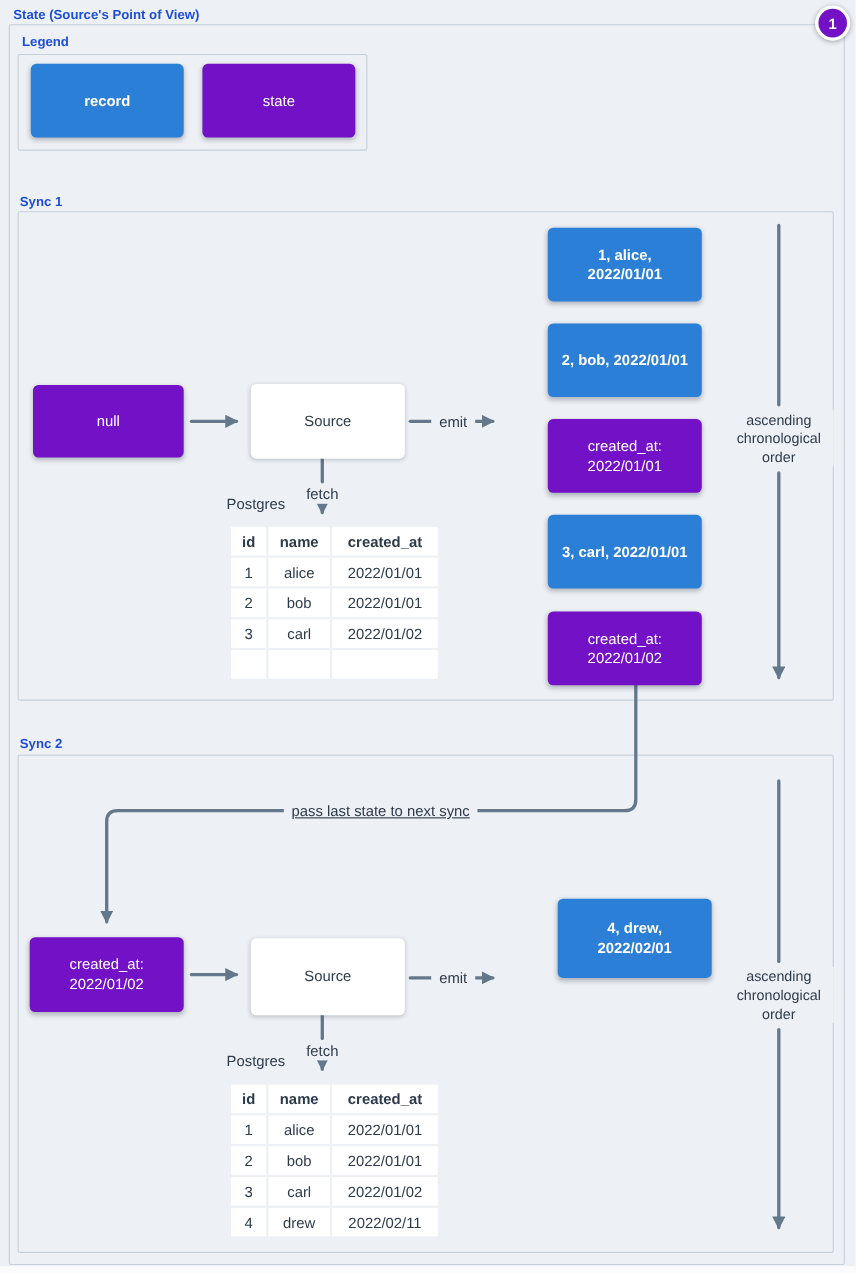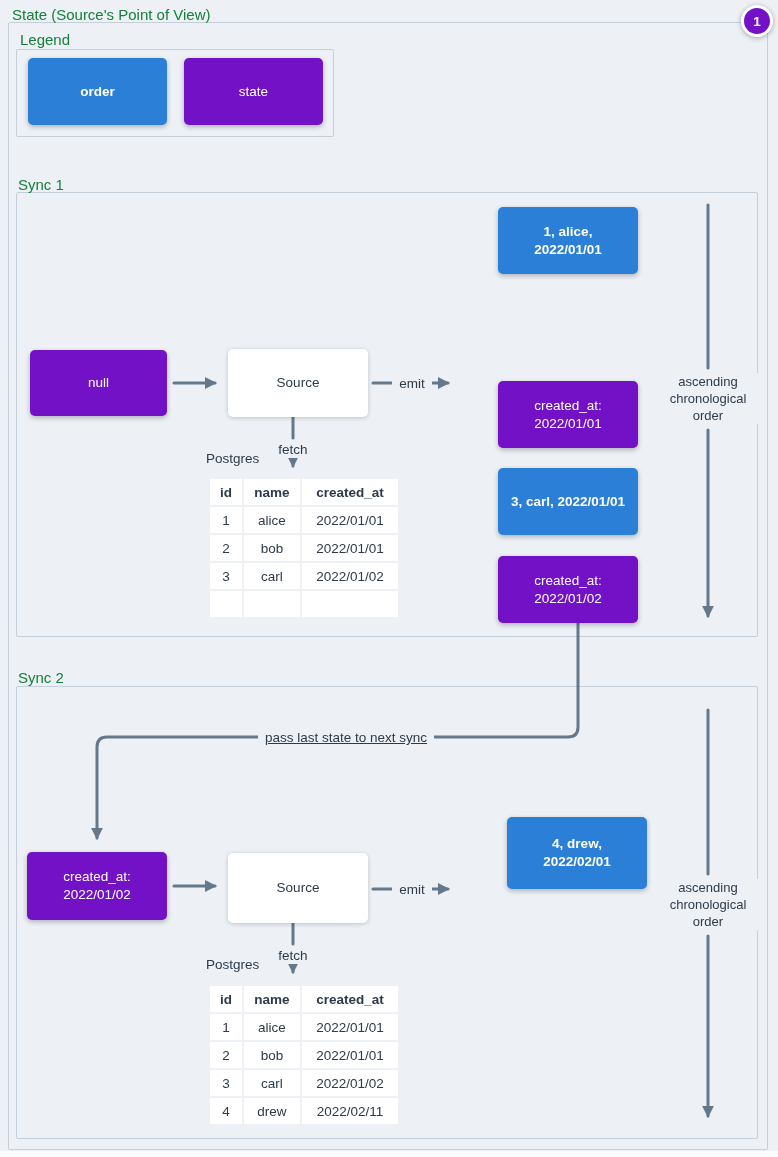--- a/index.html
+++ b/index.html
@@ -1,21 +1,21 @@
 <!DOCTYPE html>
 <html><head>
 <meta charset="utf-8">
 <style>
   html,body{margin:0;padding:0;background:#ffffff;}
   .canvas{
     position:relative;width:778px;height:1157px;background:#edf0f4;
     font-family:"Liberation Sans","DejaVu Sans",sans-serif;overflow:hidden;
   }
   .group{position:absolute;border:1.5px solid #c5cfd9;border-radius:2px;z-index:0;}
-  .group-label{position:absolute;font-size:15px;font-weight:400;color:#15803d;z-index:2;white-space:nowrap;}
+  .group-label{position:absolute;font-size:12px;font-weight:700;color:#1d4ed8;z-index:2;white-space:nowrap;}
   .lines{position:absolute;left:0;top:0;z-index:1;pointer-events:none;}
   .box{
     position:absolute;display:flex;align-items:center;justify-content:center;
     text-align:center;border-radius:5px;font-size:13.5px;z-index:2;
     line-height:18px;padding:0 10px;box-sizing:border-box;
   }
   .box.record{background:#2b7fd6;color:#ffffff;font-weight:700;box-shadow:0 2px 5px rgba(25,35,55,.30);}
   .box.state{background:#7311c6;color:#ffffff;font-weight:400;box-shadow:0 2px 5px rgba(25,35,55,.30);}
   .box.plain{background:#ffffff;color:#2d3a49;box-shadow:0 1px 4px rgba(25,35,55,.22);}
   .line-label{
@@ -48,33 +48,34 @@
 <body>
 
 <div class="canvas">
 
   <div class="group-label" style="left:12px;top:6px;">State (Source's Point of View)</div>
   <div class="group" style="left:8px;top:22px;width:758px;height:1126px;"></div>
   <div class="badge">1</div>
 
   <div class="group-label" style="left:20px;top:31px;">Legend</div>
   <div class="group" style="left:16px;top:49px;width:316px;height:86px;"></div>
-  <div class="box record" style="left:28px;top:58px;width:139px;height:67px;">order</div>
+  <div class="box record" style="left:28px;top:58px;width:139px;height:67px;">record</div>
   <div class="box state" style="left:184px;top:58px;width:139px;height:67px;">state</div>
 
   <div class="group-label" style="left:18px;top:176px;">Sync 1</div>
   <div class="group" style="left:16px;top:192px;width:740px;height:443px;"></div>
 
   <div class="box state" style="left:30px;top:350px;width:137px;height:66px;">null</div>
   <div class="box plain" style="left:228px;top:349px;width:140px;height:68px;">Source</div>
   <div class="line-label" style="left:392px;top:375px;width:40px;">emit</div>
   <div class="line-label" style="left:273px;top:441px;width:40px;">fetch</div>
   <div class="plain-label" style="left:206px;top:451px;">Postgres</div>
 
   <div class="box record" style="left:498px;top:207px;width:140px;height:67px;">1, alice, 2022/01/01</div>
+  <div class="box record" style="left:498px;top:294px;width:140px;height:67px;">2, bob, 2022/01/01</div>
   <div class="box state" style="left:498px;top:381px;width:140px;height:67px;">created_at: 2022/01/01</div>
   <div class="box record" style="left:498px;top:468px;width:140px;height:67px;">3, carl, 2022/01/01</div>
   <div class="box state" style="left:498px;top:556px;width:140px;height:67px;">created_at: 2022/01/02</div>
 
   <div class="order-label" style="left:658px;top:373px;">ascending chronological order</div>
 
   <table class="db" style="left:208px;top:477px;">
     <tbody>
         <tr>
       <th class="col-id">id</th>

